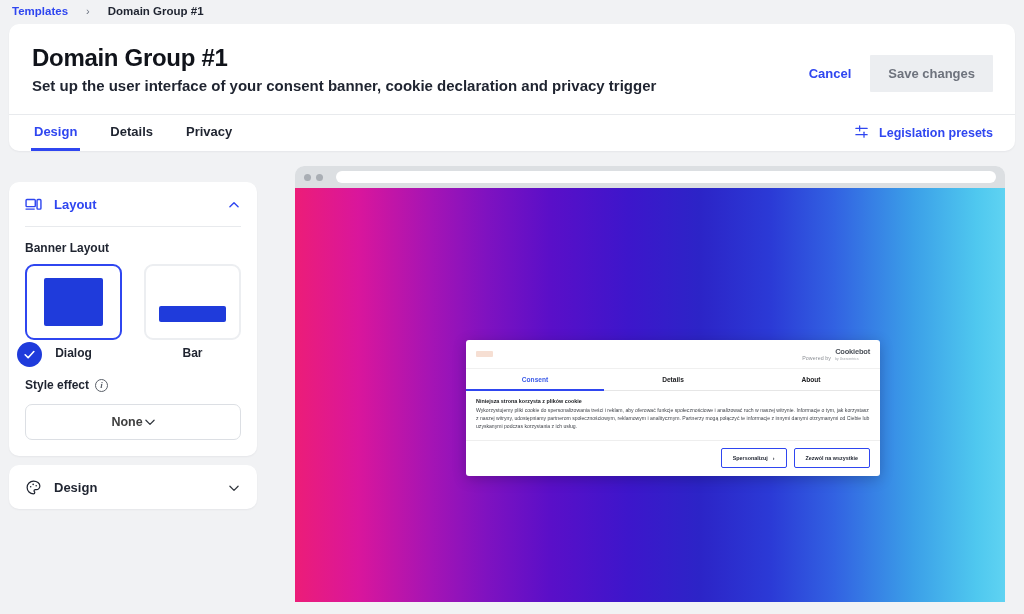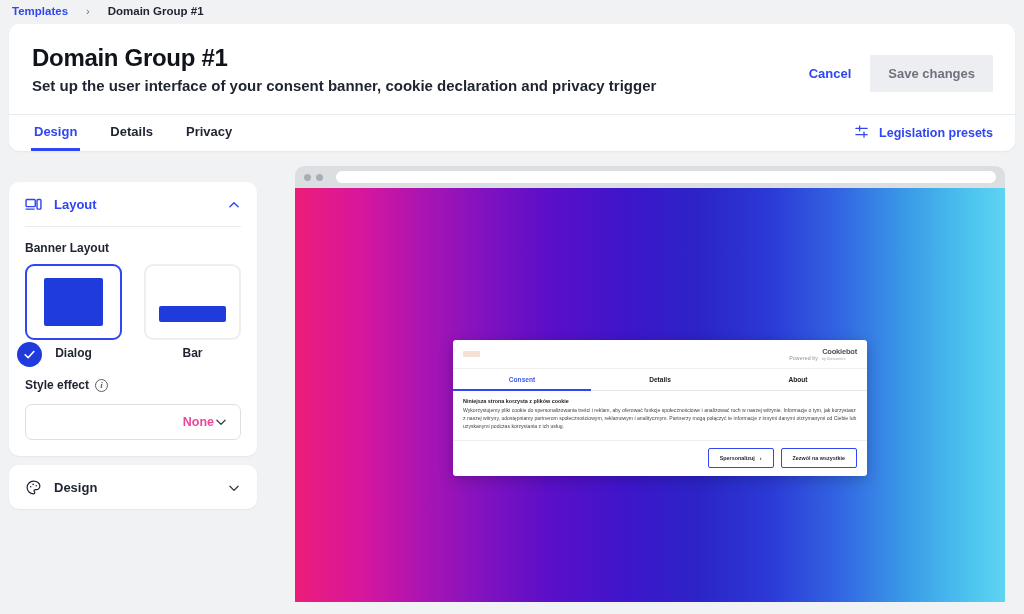--- a/index.html
+++ b/index.html
@@ -204,25 +204,25 @@
   }
 
   .select-box {
     margin-top: 12px;
     height: 36px;
     border: 1px solid #dcdfe4;
     border-radius: 7px;
     background: #fff;
     display: flex;
     align-items: center;
-    justify-content: flex-end;
+    justify-content: center;
     padding: 0 12px 0 14px;
     font-size: 12.5px;
     font-weight: bold;
-    color: #ec4899;
+    color: #404040;
     cursor: pointer;
   }
   .info-dot {
     width: 13px; height: 13px;
     border: 1.4px solid #5a6069;
     border-radius: 50%;
     color: #5a6069;
     font-size: 9px;
     font-weight: bold;
     font-style: italic;
@@ -273,21 +273,21 @@
       #2b3ad6 67%,
       #3262e2 76%,
       #3b9fe8 87%,
       #4fc8ef 96%,
       #5fd3f2 100%);
   }
 
   
   .consent {
     position: absolute;
-    left: 158px; top: 152px;
+    left: 171px; top: 152px;
     width: 414px;
     background: #ffffff;
     border-radius: 3px;
     box-shadow: 0 3px 14px rgba(0,0,0,.22);
     font-size: 6px;
     overflow: hidden;
   }
   .consent-head {
     display: flex;
     align-items: center;

